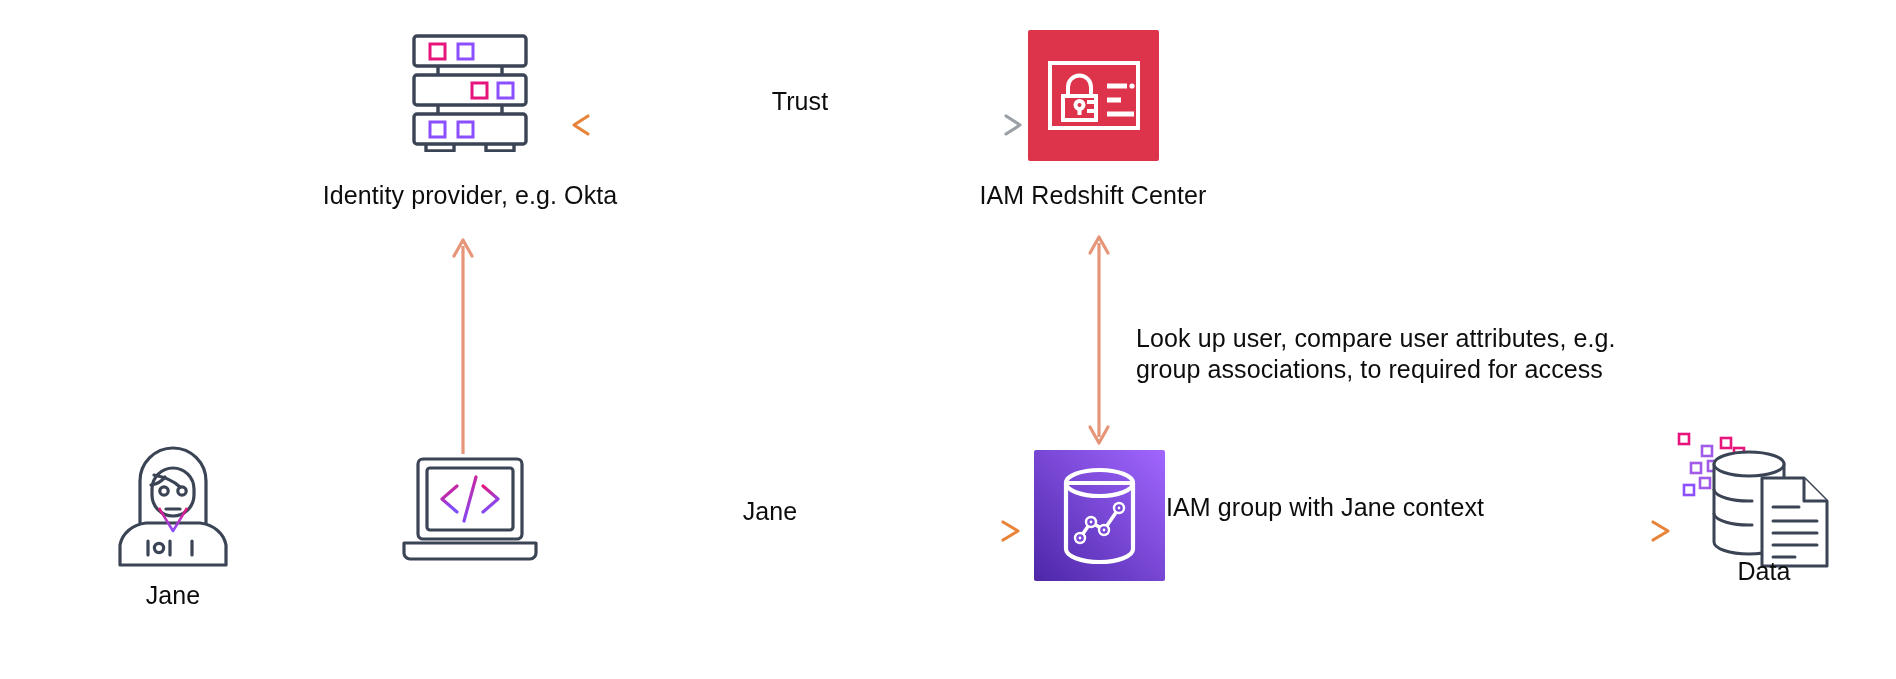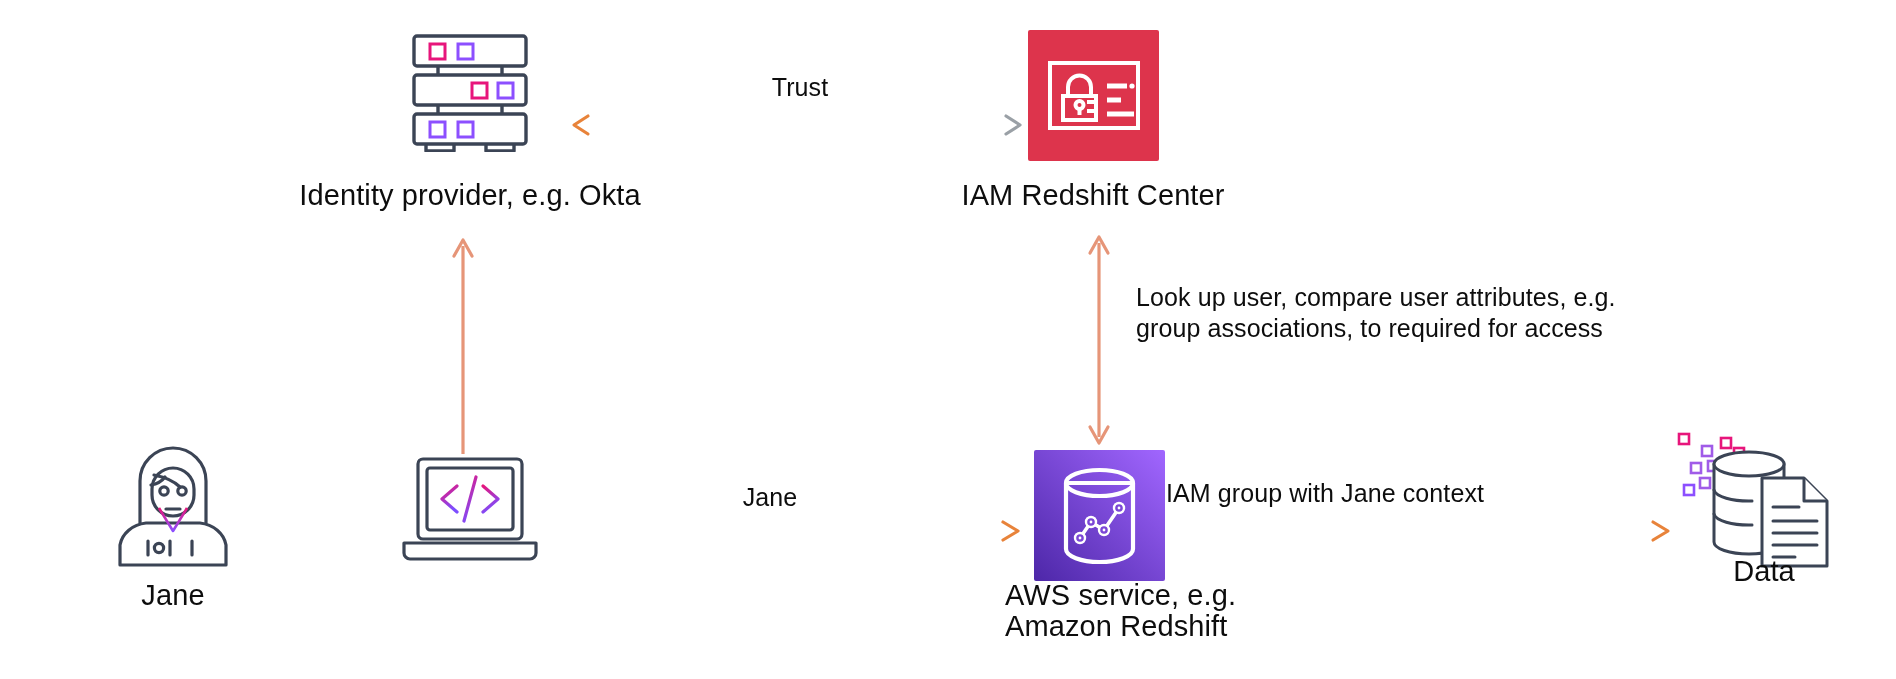--- a/index.html
+++ b/index.html
@@ -14,35 +14,36 @@
   #canvas {
     position: relative;
     width: 1896px;
     height: 679px;
     background: #ffffff;
     overflow: hidden;
   }
   .abs { position: absolute; }
 
   .node-label {
-    font-size: 29px;
+    font-size: 25px;
     line-height: 31px;
     color: #0d0d0d;
     white-space: pre-line;
     letter-spacing: 0.1px;
   }
   .node-label.center { text-align: center; }
   .node-label.left   { text-align: left; }
 
   .edge-label {
     font-size: 25px;
     line-height: 31px;
     color: #0d0d0d;
     white-space: pre-line;
     letter-spacing: 0.1px;
+    margin-top: 14px;
   }
   .edge-label.center { text-align: center; }
   .edge-label.left   { text-align: left; }
 
   .svc-tile {
     border-radius: 2px;
   }
   .svc-tile svg { display: block; }
 
   .icon-art svg { display: block; }
@@ -142,21 +143,21 @@
     </svg>
   </div>
 
   <div class="abs arrow" style="left:1088px; top:235px; width:22px; height:210px;">
     <svg width="22" height="210" viewBox="0 0 22 210">
       <path d="M11 8 V202" stroke="#E69578" stroke-width="3.2" fill="none"></path>
       <path d="M2 18 L11 2 L20 18" stroke="#E69578" stroke-width="3.2" fill="none" stroke-linecap="round" stroke-linejoin="round"></path>
       <path d="M2 192 L11 208 L20 192" stroke="#E69578" stroke-width="3.2" fill="none" stroke-linecap="round" stroke-linejoin="round"></path>
     </svg>
   </div>
-  <div class="abs edge-label left" style="left:1136px; top:282px; width:560px;">Look up user, compare user attributes, e.g.
+  <div class="abs edge-label left" style="left:1136px; top:309px; width:560px;">Look up user, compare user attributes, e.g.
 group associations, to required for access</div>
 
   <div class="abs icon-art" style="left:118px; top:445px; width:110px; height:122px;">
     <svg width="110" height="122" viewBox="0 0 110 122">
       <g fill="none" stroke="#3B4455" stroke-width="3.2" stroke-linejoin="round" stroke-linecap="round">
         <path d="M22 78 V36 a33 33 0 0 1 66 0 V78"></path>
         <path d="M34 50 a21 21 0 0 0 42 0 v-6 a21 21 0 0 0 -42 0 z"></path>
         <path d="M36 30 c10 2 20 6 26 12"></path>
         <path d="M33 40 c6 -1 11 -4 14 -8"></path>
         <circle cx="46" cy="46" r="4.2"></circle>
@@ -216,22 +217,20 @@
         <circle cx="85" cy="58" r="6.2"></circle>
       </g>
       <g fill="none" stroke="#7B46D6" stroke-width="2.4">
         <circle cx="46" cy="88" r="2.6"></circle>
         <circle cx="57" cy="72" r="2.6"></circle>
         <circle cx="70" cy="80" r="2.6"></circle>
         <circle cx="85" cy="58" r="2.6"></circle>
       </g>
     </svg>
   </div>
-  <div class="abs node-label left" style="left:1005px; top:580px; width:400px;">AWS service, e.g.
-Amazon Redshift</div>
 
   <div class="abs edge-label center" style="left:1055px; top:478px; width:540px;">IAM group with Jane context</div>
   <div class="abs arrow" style="left:1190px; top:520px; width:480px; height:22px;">
     <svg width="480" height="22" viewBox="0 0 480 22">
       <path d="M0 11 H465" stroke="url(#gradGrayOrange)" stroke-width="3.2" fill="none"></path>
       <path d="M463 2 L478 11 L463 20" stroke="#E8833A" stroke-width="3.2" fill="none" stroke-linecap="round" stroke-linejoin="round"></path>
     </svg>
   </div>
 
   <div class="abs icon-art" style="left:1676px; top:428px; width:176px; height:148px;">

